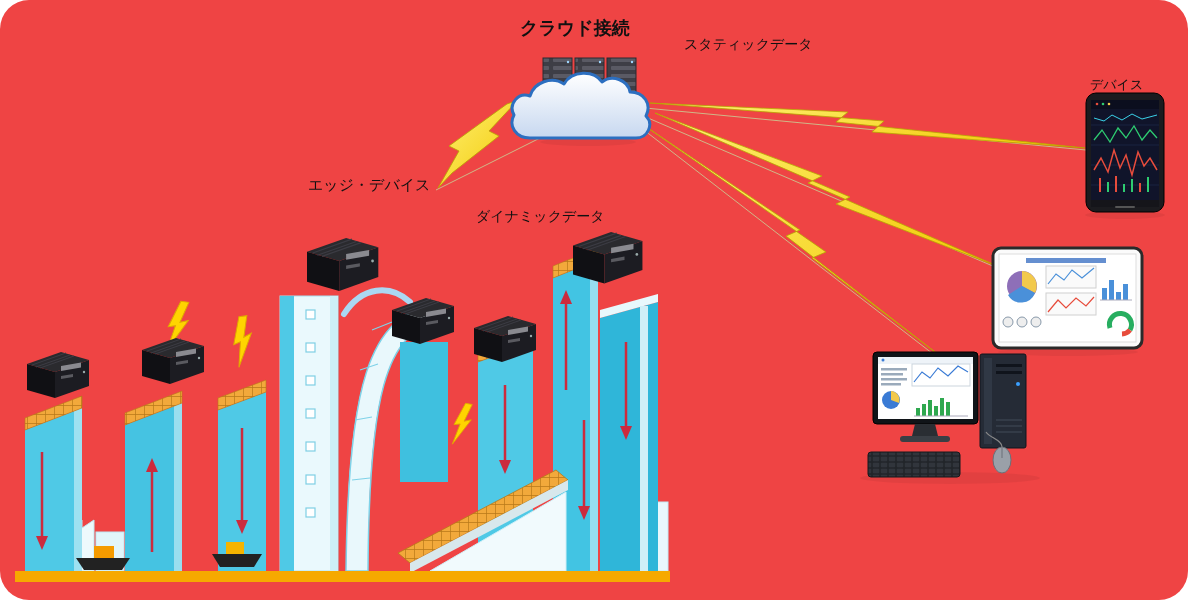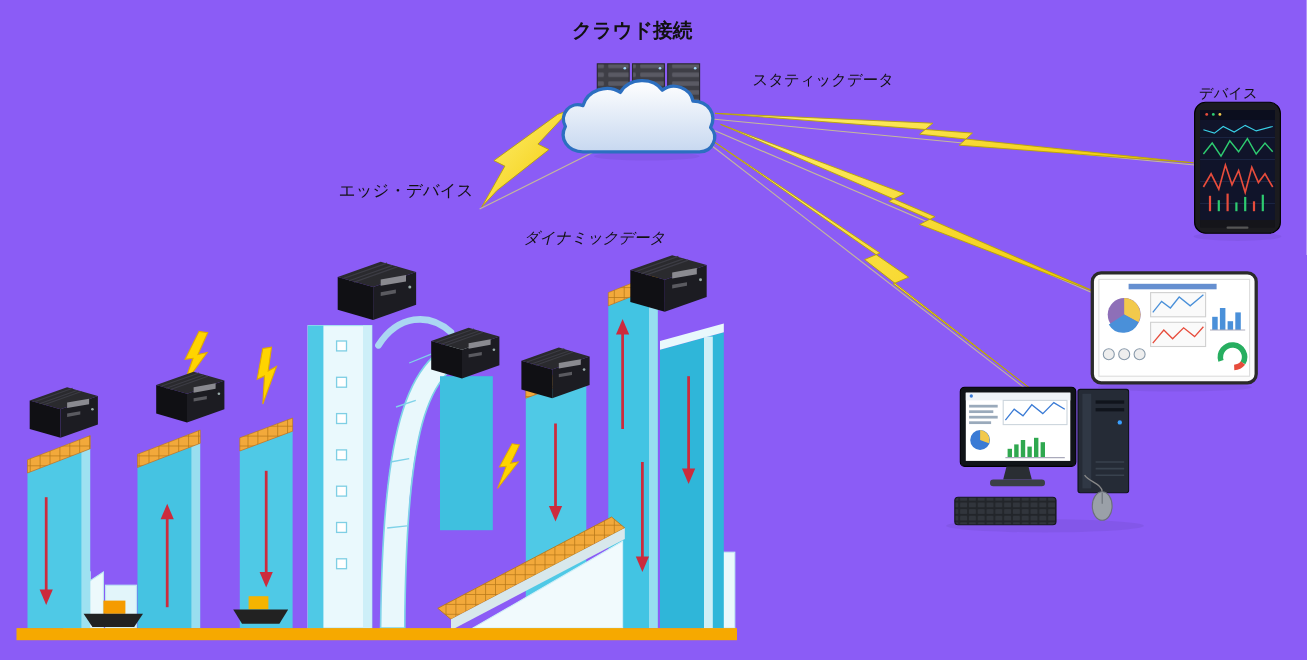--- a/index.html
+++ b/index.html
@@ -1,25 +1,25 @@
 <!DOCTYPE html>
 <html><head>
 <meta charset="utf-8">
 <style>
   html,body{margin:0;padding:0;background:#fff;}
   .canvas{
-    position:relative;width:1188px;height:600px;background:#8b5cf6;
-    font-family:"Liberation Sans","DejaVu Sans",sans-serif;overflow:hidden;
+    position:relative;width:1188px;height:600px;background:#ef4444;
+    font-family:"Liberation Sans","DejaVu Sans",sans-serif;overflow:hidden;border-radius:29px;
   }
   .scene{position:absolute;left:0;top:0;width:1188px;height:600px;}
   .lbl{position:absolute;color:#111;white-space:nowrap;z-index:5;}
   .lbl-title{left:520px;top:16px;font-size:18px;font-weight:600;}
-  .lbl-static{left:684px;top:36px;font-size:14px;font-weight:500;margin-top:28px;}
-  .lbl-edge{left:308px;top:164px;font-size:15px;font-weight:500;}
-  .lbl-dynamic{left:476px;top:208px;font-size:14px;font-weight:500;font-style:italic;}
+  .lbl-static{left:684px;top:36px;font-size:14px;font-weight:500;}
+  .lbl-edge{left:308px;top:176px;font-size:15px;font-weight:500;}
+  .lbl-dynamic{left:476px;top:208px;font-size:14px;font-weight:500;}
   .lbl-remote{left:1090px;top:76px;font-size:13px;font-weight:500;}
 </style>
 </head>
 <body>
 
 <div class="canvas">
 
   <div class="lbl lbl-title">クラウド接続</div>
   <div class="lbl lbl-static">スタティックデータ</div>
   <div class="lbl lbl-edge">エッジ・デバイス</div>

